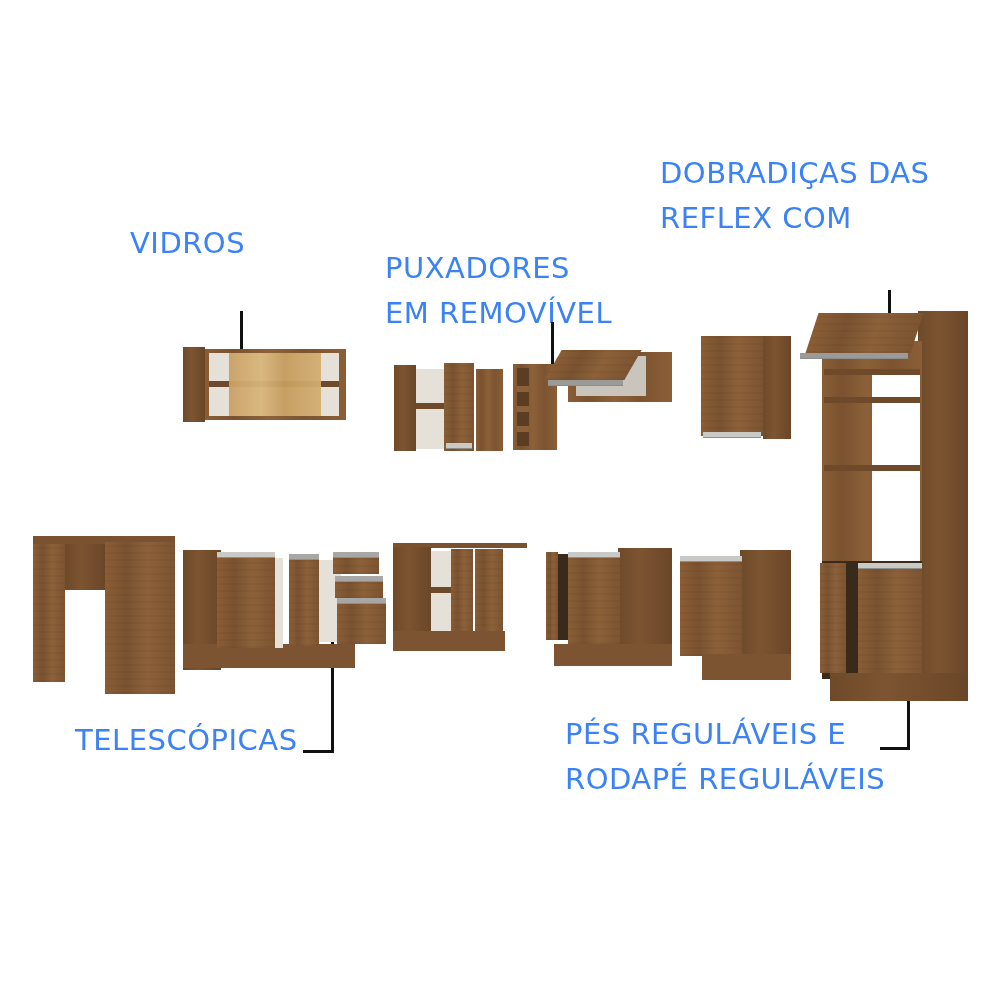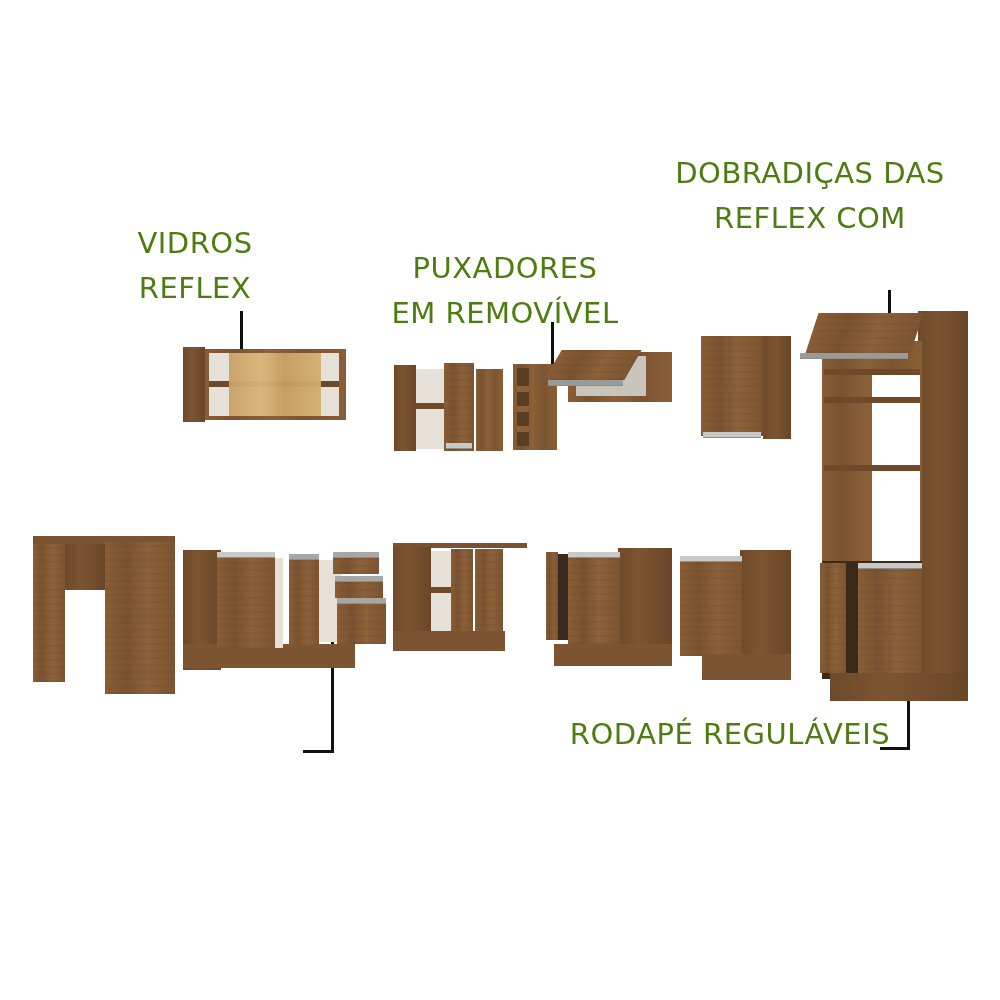--- a/index.html
+++ b/index.html
@@ -1,58 +1,59 @@
 <!DOCTYPE html>
 <html><head>
 <meta charset="utf-8">
 <style>
   html, body { margin:0; padding:0; background:#ffffff; }
   body { width:1000px; height:1000px; position:relative; overflow:hidden;
          font-family:"DejaVu Sans","Liberation Sans",sans-serif; }
-  .label { position:absolute; color:#4d7c0f; font-size:29px; line-height:45px;
-           text-align:center; letter-spacing:0.5px; white-space:nowrap; }
+  .label { position:absolute; color:#3b82f6; font-size:29px; line-height:45px;
+           letter-spacing:0.5px; white-space:nowrap; }
   .line { position:absolute; background:#111; }
   .abs { position:absolute; }
   .wood { background:linear-gradient(90deg,#8a5e35 0%,#7a5230 20%,#8c6139 45%,#7d5431 70%,#8a5f37 100%); }
   .wood-side { background:linear-gradient(90deg,#6e4a2a 0%,#7c5431 40%,#6a4628 100%); }
   .interior { background:#e6e1d8; }
   .interior-dark { background:#3a2a1c; }
   .handle { position:absolute; background:#c9c9c6; height:5px; border-bottom:1px solid #8d8d8a; }
   .glass { background:linear-gradient(90deg,#c9a064 0%,#d8b67c 35%,#c59b5e 60%,#d3ae72 100%); opacity:.95; }
   .shelf { position:absolute; height:6px; background:#6e4a2a; }
   .grain { background-image:repeating-linear-gradient(0deg, rgba(0,0,0,0.04) 0 2px, transparent 2px 7px),
            linear-gradient(90deg,#8a5e35,#7a5230 30%,#8c6139 60%,#7d5431); }
 </style>
 </head>
 <body>
 
 <div class="label" style="left:130px; top:221px; width:130px;">
   <div>VIDROS</div>
-  <div>REFLEX</div>
 </div>
 <div class="line" style="left:240px; top:311px; width:3px; height:50px;"></div>
 
 <div class="label" style="left:385px; top:246px; width:240px;">
   <div>PUXADORES</div>
   <div>EM REMOVÍVEL</div>
 </div>
 <div class="line" style="left:551px; top:322px; width:3px; height:62px;"></div>
 
 <div class="label" style="left:660px; top:151px; width:300px;">
   <div>DOBRADIÇAS DAS</div>
   <div>REFLEX COM</div>
 </div>
 <div class="line" style="left:888px; top:290px; width:3px; height:36px;"></div>
 
 <div class="label" style="left:75px; top:718px; width:240px;">
+  <div>TELESCÓPICAS</div>
 </div>
 <div class="line" style="left:331px; top:638px; width:3px; height:115px;"></div>
 <div class="line" style="left:303px; top:750px; width:31px; height:3px;"></div>
 
 <div class="label" style="left:565px; top:712px; width:330px;">
+  <div>PÉS REGULÁVEIS E</div>
   <div>RODAPÉ REGULÁVEIS</div>
 </div>
 <div class="line" style="left:907px; top:690px; width:3px; height:60px;"></div>
 <div class="line" style="left:880px; top:747px; width:30px; height:3px;"></div>
 
 <div class="abs" style="left:183px; top:347px; width:163px; height:75px;">
   <div class="abs wood-side" style="left:0; top:0; width:22px; height:75px;"></div>
   <div class="abs wood" style="left:22px; top:2px; width:141px; height:71px;"></div>
   <div class="abs interior" style="left:26px; top:6px; width:130px; height:63px;"></div>
   <div class="shelf" style="left:26px; top:34px; width:130px;"></div>

